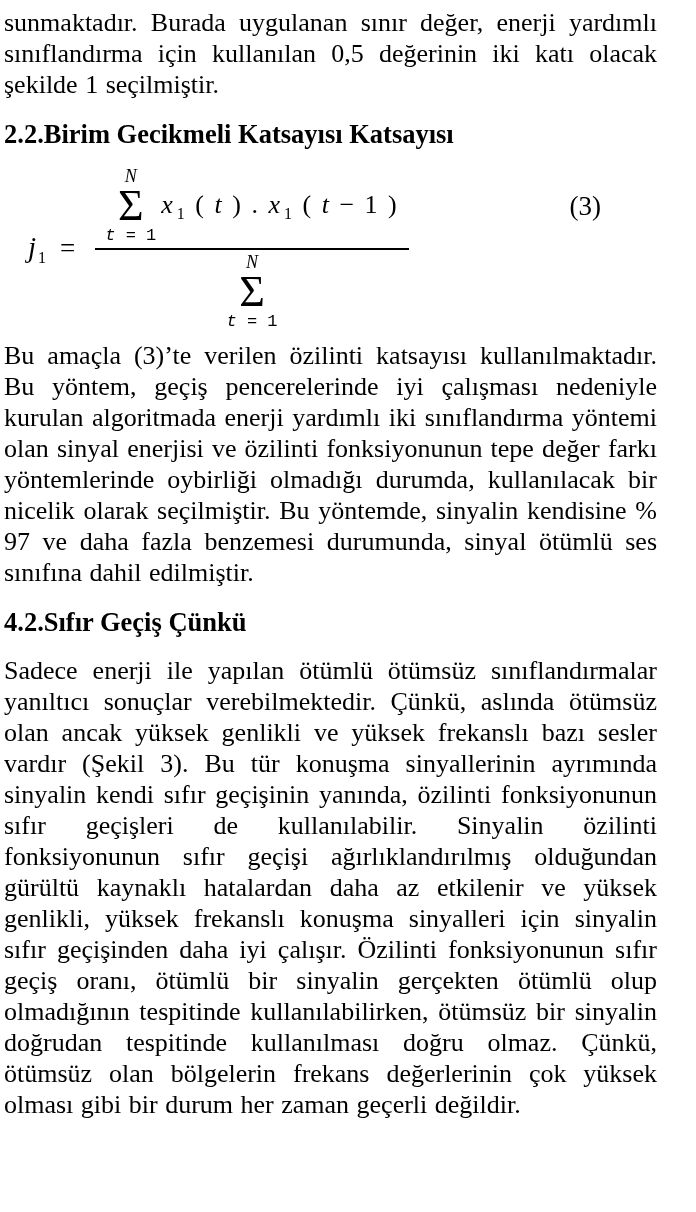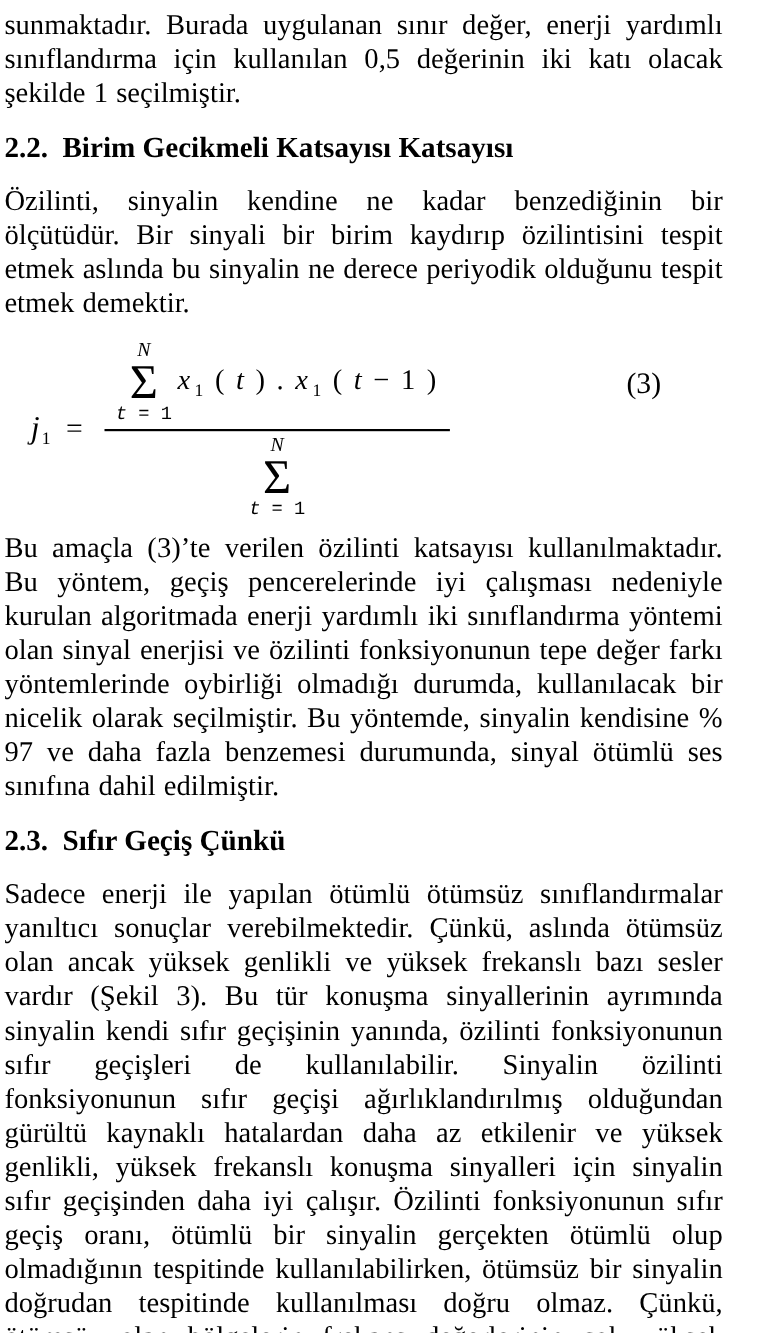--- a/index.html
+++ b/index.html
@@ -28,21 +28,20 @@
     word-spacing: 1px;
   }
   h2.section-heading {
     font-size: 26.5px;
     line-height: 33px;
     font-weight: bold;
     margin: 14px 0 16px 0;
     white-space: nowrap;
   }
   h2.section-heading .h-num {
-    margin-right: 13px;
   }
   
   .equation {
     position: relative;
     display: flex;
     align-items: center;
     margin: 2px 0 8px 0;
     min-height: 134px;
   }
   .eq-lhs {
@@ -117,21 +116,20 @@
 </style>
 </head>
 <body>
 
 <main class="page">
 
   <p class="body-text">sunmaktadır. Burada uygulanan sınır değer, enerji yardımlı sınıflandırma için kullanılan 0,5 değerinin iki katı olacak şekilde 1 seçilmiştir.</p>
 
   <h2 class="section-heading"><span class="h-num">2.2.</span><span>Birim Gecikmeli Katsayısı Katsayısı</span></h2>
 
-  <p class="body-text">Özilinti, sinyalin kendine ne kadar benzediğinin bir ölçütüdür. Bir sinyali bir birim kaydırıp özilintisini tespit etmek aslında bu sinyalin ne derece periyodik olduğunu tespit etmek demektir.</p>
 
   <div class="equation">
     <span class="eq-lhs"><span class="it">j</span><span class="sub">1</span><span class="eq-equals">=</span></span>
 
     <span class="fraction">
       <span class="frac-row">
         <span class="bigsum">
             <span class="sum-top it">N</span>
             <span class="sigma">Σ</span>
             <span class="sum-bot"><span class="it">t</span><span> = 1</span></span>
@@ -148,17 +146,17 @@
             <span class="sum-bot"><span class="it">t</span><span> = 1</span></span>
           </span>
       </span>
     </span>
 
     <span class="eq-number">(3)</span>
   </div>
 
   <p class="body-text">Bu amaçla (3)’te verilen özilinti katsayısı kullanılmaktadır. Bu yöntem, geçiş pencerelerinde iyi çalışması nedeniyle kurulan algoritmada enerji yardımlı iki sınıflandırma yöntemi olan sinyal enerjisi ve özilinti fonksiyonunun tepe değer farkı yöntemlerinde oybirliği olmadığı durumda, kullanılacak bir nicelik olarak seçilmiştir. Bu yöntemde, sinyalin kendisine % 97 ve daha fazla benzemesi durumunda, sinyal ötümlü ses sınıfına dahil edilmiştir.</p>
 
-  <h2 class="section-heading"><span class="h-num">2.3.</span><span>Sıfır Geçiş Çünkü</span></h2>
+  <h2 class="section-heading"><span class="h-num">4.2.</span><span>Sıfır Geçiş Çünkü</span></h2>
 
   <p class="body-text">Sadece enerji ile yapılan ötümlü ötümsüz sınıflandırmalar yanıltıcı sonuçlar verebilmektedir. Çünkü, aslında ötümsüz olan ancak yüksek genlikli ve yüksek frekanslı bazı sesler vardır (Şekil 3). Bu tür konuşma sinyallerinin ayrımında sinyalin kendi sıfır geçişinin yanında, özilinti fonksiyonunun sıfır geçişleri de kullanılabilir. Sinyalin özilinti fonksiyonunun sıfır geçişi ağırlıklandırılmış olduğundan gürültü kaynaklı hatalardan daha az etkilenir ve yüksek genlikli, yüksek frekanslı konuşma sinyalleri için sinyalin sıfır geçişinden daha iyi çalışır. Özilinti fonksiyonunun sıfır geçiş oranı, ötümlü bir sinyalin gerçekten ötümlü olup olmadığının tespitinde kullanılabilirken,  ötümsüz bir sinyalin doğrudan tespitinde kullanılması doğru olmaz. Çünkü, ötümsüz olan bölgelerin frekans değerlerinin çok yüksek olması gibi bir durum her zaman geçerli değildir.</p>
 
 </main>
 
 </body></html>

